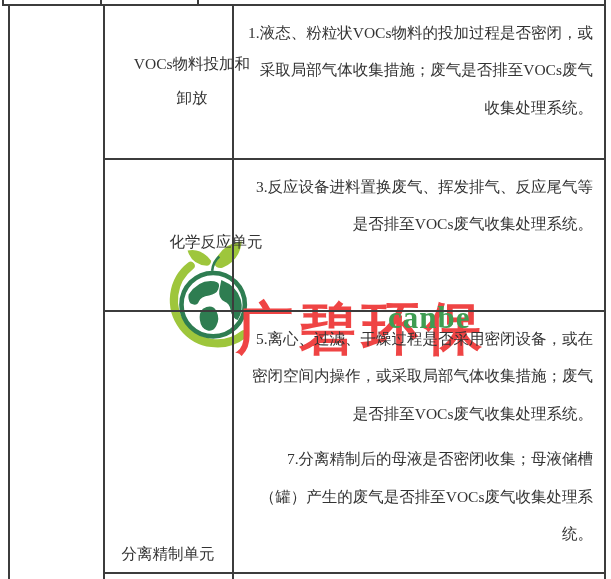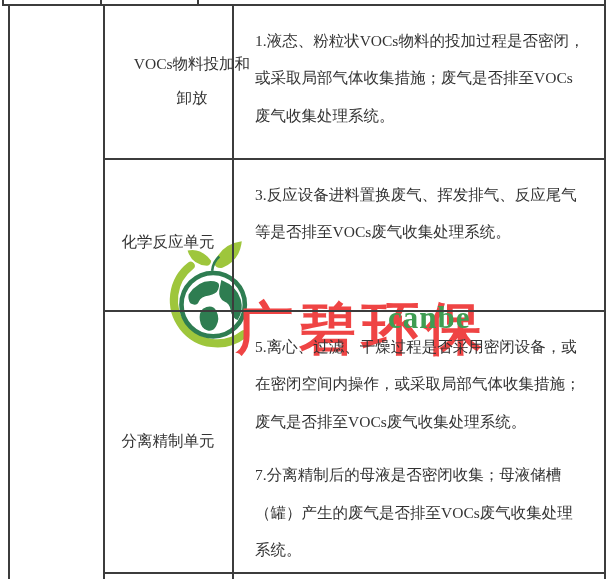--- a/index.html
+++ b/index.html
@@ -19,21 +19,21 @@
   .unit-cell{
     position:absolute;left:104px;width:128px;
     display:flex;align-items:center;justify-content:center;text-align:center;
     font-size:15.5px;line-height:34px;color:#333;
   }
   .content-cell{
     position:absolute;left:239px;width:362px;
     font-size:15.5px;line-height:37.4px;color:#333;
     padding-top:2px;box-sizing:border-box;
   }
-  .content-cell p{margin:16px;}
+  .content-cell p{margin:8px;text-align:right;}
   
   .wm-logo{position:absolute;left:160px;top:238px;width:92px;height:120px;}
   .wm-brand{
     position:absolute;left:236px;top:256px;height:58px;
     font-size:57px;line-height:58px;font-weight:bold;color:#ef4444;
     letter-spacing:6px;white-space:nowrap;margin-top:44px;
   }
   .wm-sub{
     position:absolute;left:388px;top:302px;
     font-size:31px;line-height:32px;font-weight:bold;color:#3f9d52;
@@ -66,28 +66,28 @@
 
   <div class="text-layer">
 
     <div class="unit-cell" style="top:5px;height:152px;padding-left:24px;">
       <span>VOCs物料投加和卸放</span>
     </div>
     <div class="content-cell" style="top:4px;height:154px;">
       <p>1.液态、粉粒状VOCs物料的投加过程是否密闭，或采取局部气体收集措施；废气是否排至VOCs废气收集处理系统。</p>
     </div>
 
-    <div class="unit-cell" style="top:159px;height:166px;">
+    <div class="unit-cell" style="top:159px;height:166px;margin-left:48px;">
       <span>化学反应单元</span>
     </div>
     <div class="content-cell" style="top:158px;height:124px;">
       <p>3.反应设备进料置换废气、挥发排气、反应尾气等是否排至VOCs废气收集处理系统。</p>
     </div>
 
-    <div class="unit-cell" style="top:311px;height:260px;">
+    <div class="unit-cell" style="top:311px;height:260px;align-items:flex-end;">
       <span>分离精制单元</span>
     </div>
     <div class="content-cell" style="top:310px;height:262px;">
       <p>5.离心、过滤、干燥过程是否采用密闭设备，或在密闭空间内操作，或采取局部气体收集措施；废气是否排至VOCs废气收集处理系统。</p>
       <p>7.分离精制后的母液是否密闭收集；母液储槽（罐）产生的废气是否排至VOCs废气收集处理系统。</p>
     </div>
   </div>
 
   <div class="grid-layer">
 

